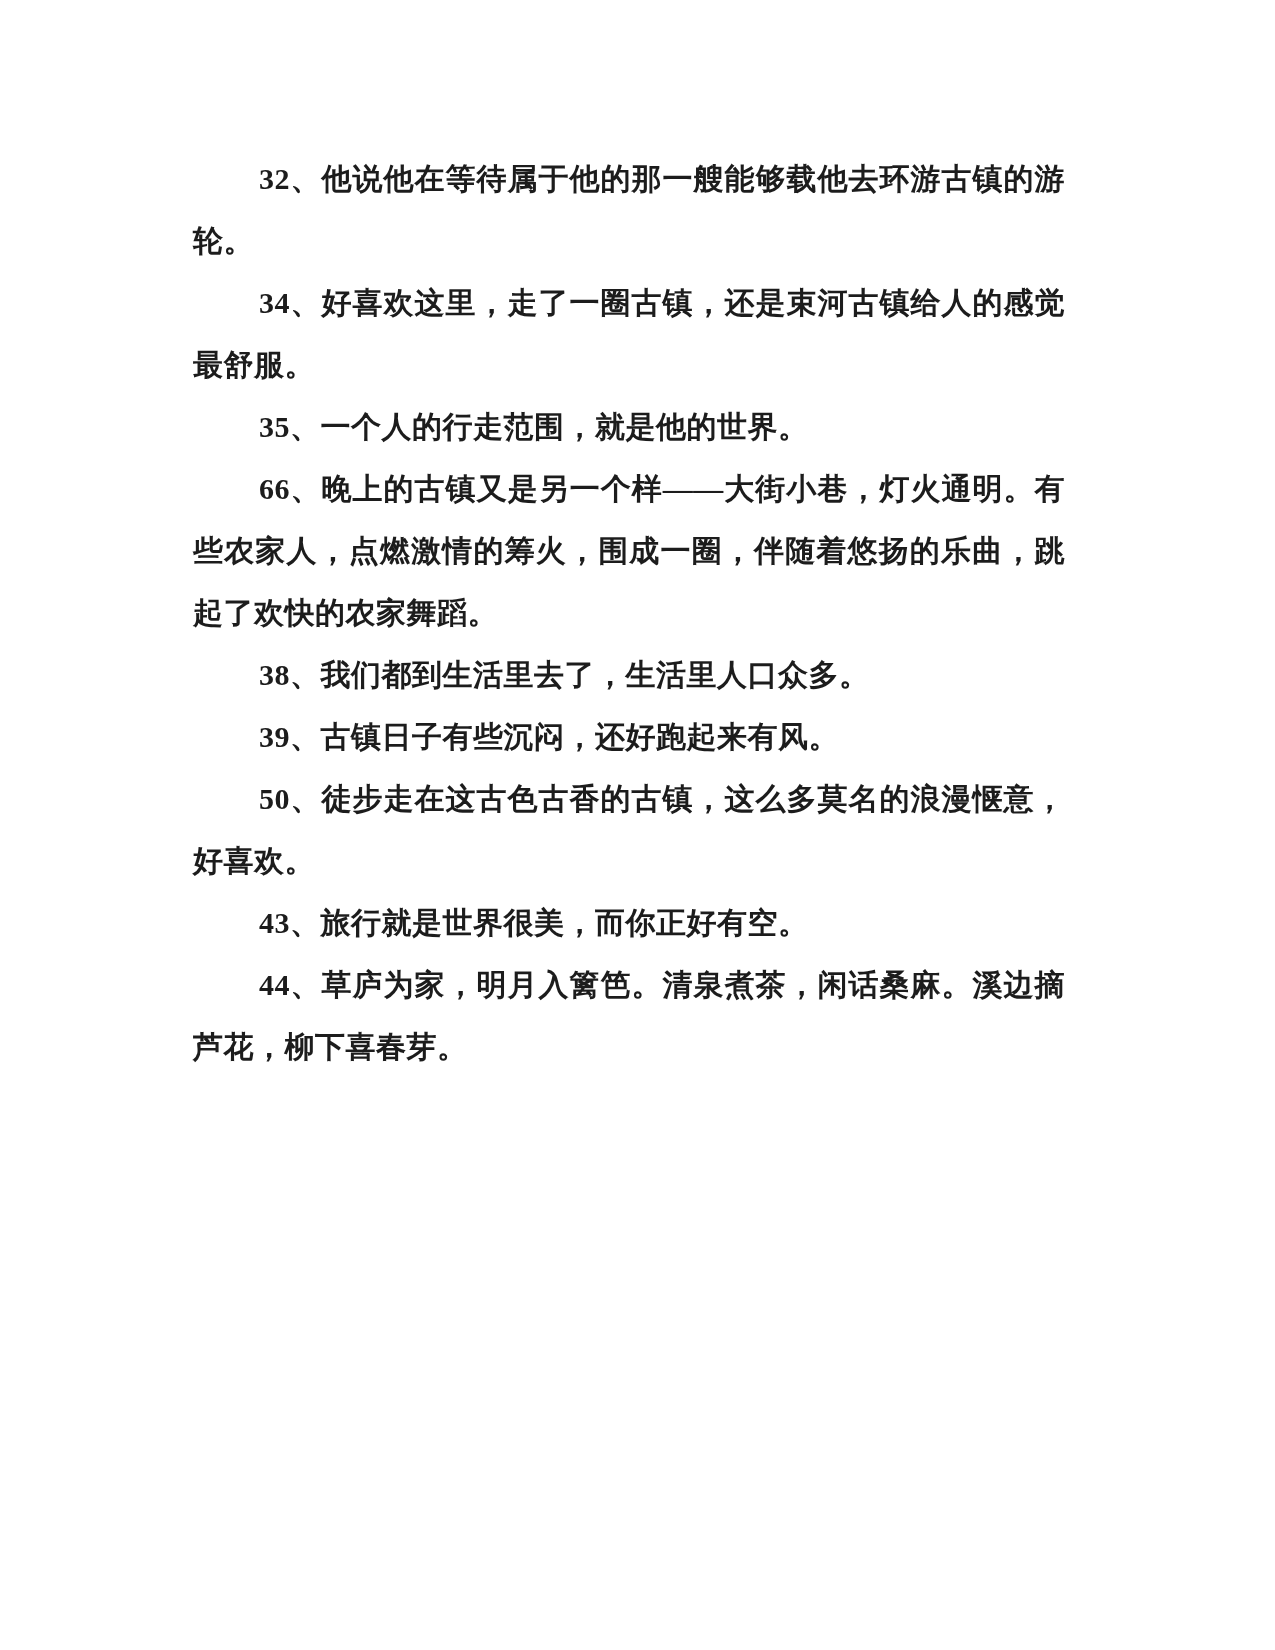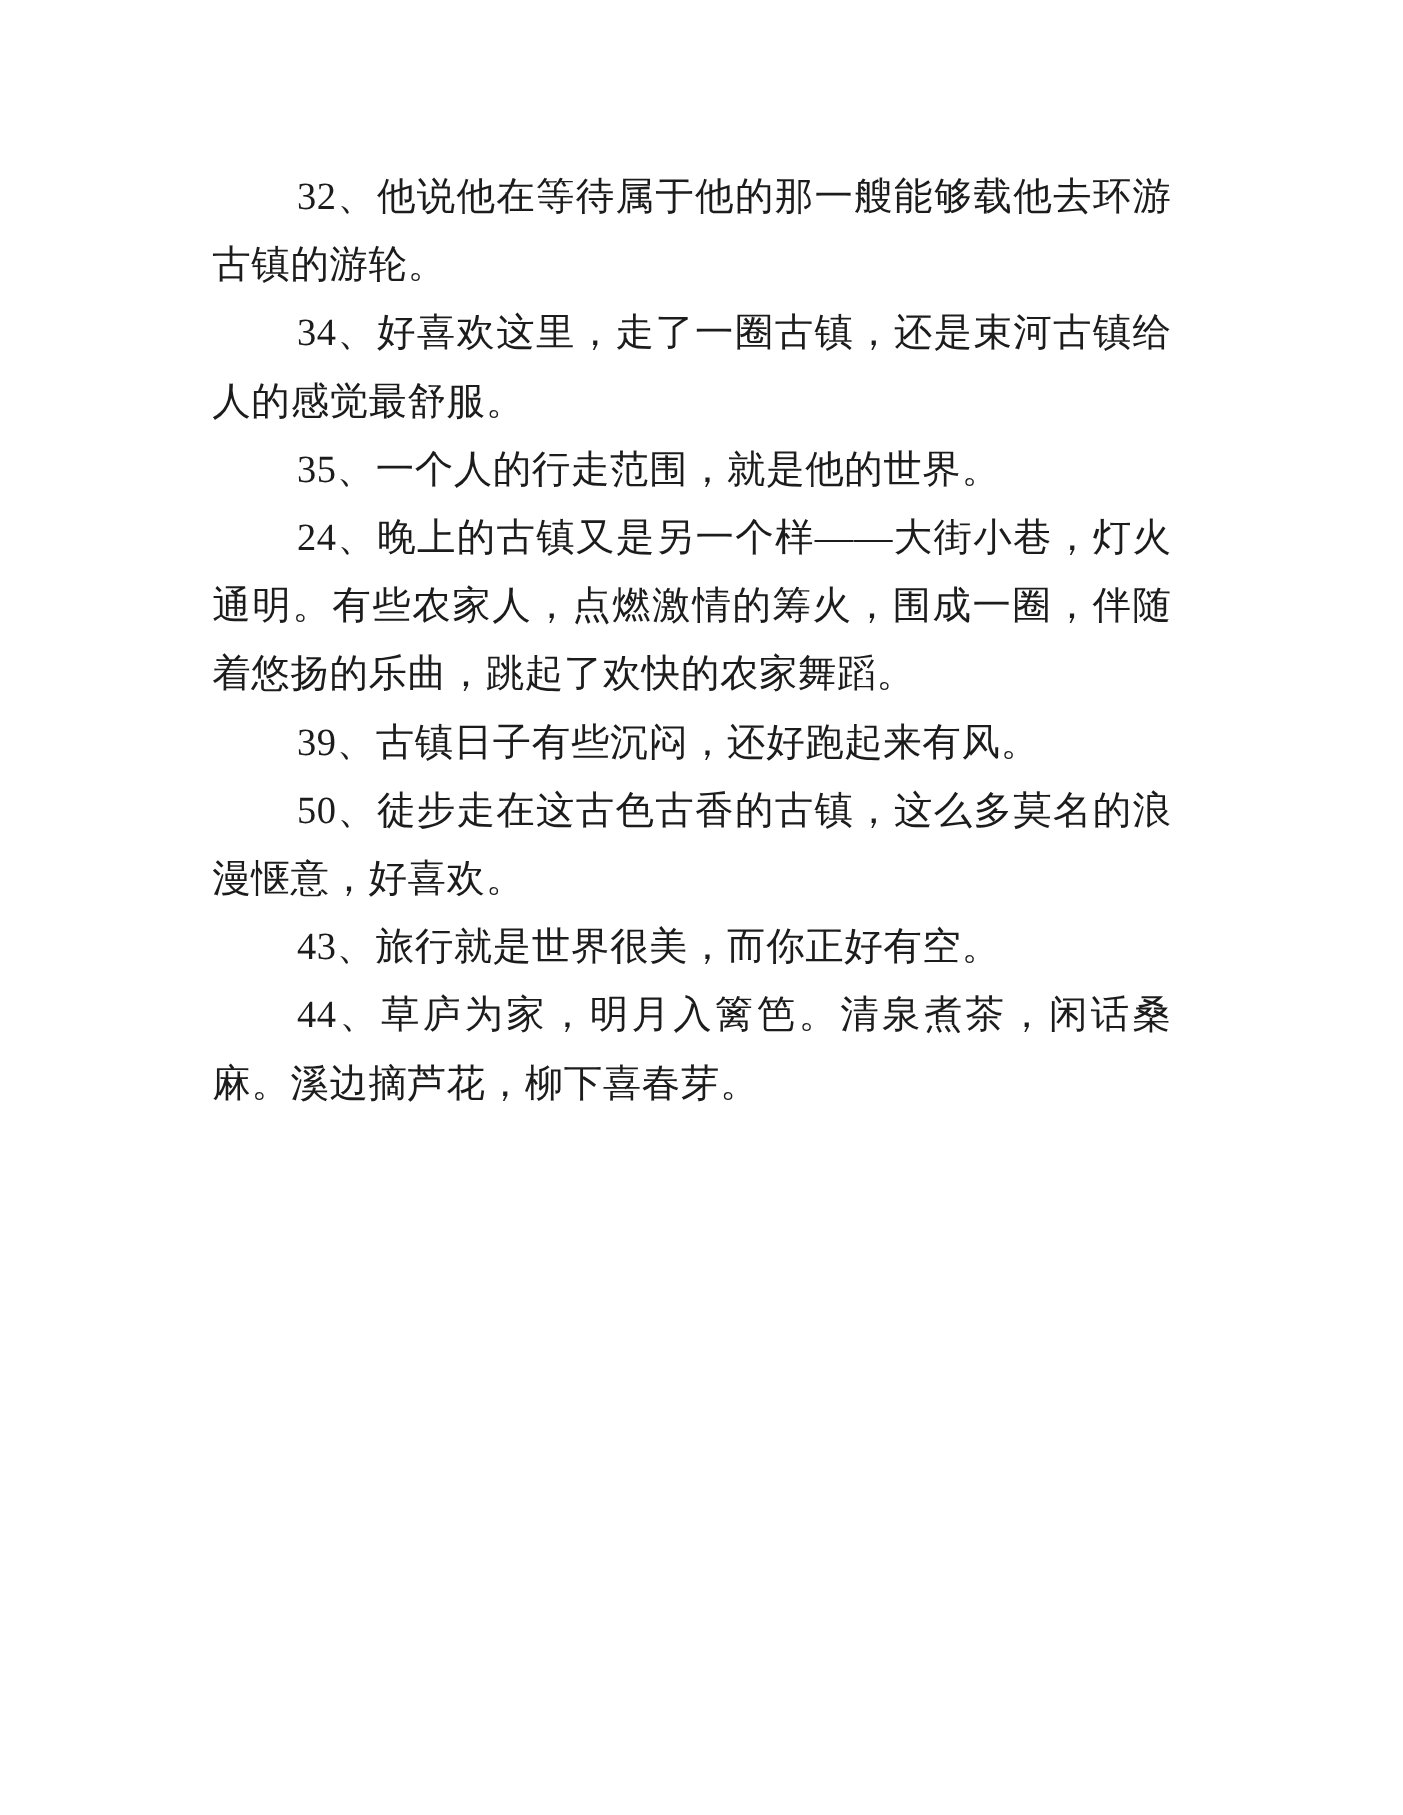--- a/index.html
+++ b/index.html
@@ -21,39 +21,41 @@
     width: 1275px;
     height: 1650px;
     background: #ffffff;
   }
   .doc-body {
     position: absolute;
     left: 193px;
     top: 148px;
     width: 872px;
     color: #1c1c1c;
-    font-size: 35px;
+    font-size: 30px;
     line-height: 62px;
     text-align: justify;
     letter-spacing: 0.5px;
+    font-weight: bold;
   }
   .doc-body p.para {
     margin: 0;
     padding: 0;
     text-indent: 2.2em;
     word-break: break-all;
   }
 </style>
 </head>
 <body>
 
 <div class="page">
   <div class="doc-body" id="doc-body">
       <p class="para">32、他说他在等待属于他的那一艘能够载他去环游古镇的游轮。</p>
       <p class="para">34、好喜欢这里，走了一圈古镇，还是束河古镇给人的感觉最舒服。</p>
       <p class="para">35、一个人的行走范围，就是他的世界。</p>
-      <p class="para">24、晚上的古镇又是另一个样——大街小巷，灯火通明。有些农家人，点燃激情的筹火，围成一圈，伴随着悠扬的乐曲，跳起了欢快的农家舞蹈。</p>
+      <p class="para">66、晚上的古镇又是另一个样——大街小巷，灯火通明。有些农家人，点燃激情的筹火，围成一圈，伴随着悠扬的乐曲，跳起了欢快的农家舞蹈。</p>
+      <p class="para">38、我们都到生活里去了，生活里人口众多。</p>
       <p class="para">39、古镇日子有些沉闷，还好跑起来有风。</p>
       <p class="para">50、徒步走在这古色古香的古镇，这么多莫名的浪漫惬意，好喜欢。</p>
       <p class="para">43、旅行就是世界很美，而你正好有空。</p>
       <p class="para">44、草庐为家，明月入篱笆。清泉煮茶，闲话桑麻。溪边摘芦花，柳下喜春芽。</p>
     </div>
 </div>
 
 </body></html>

